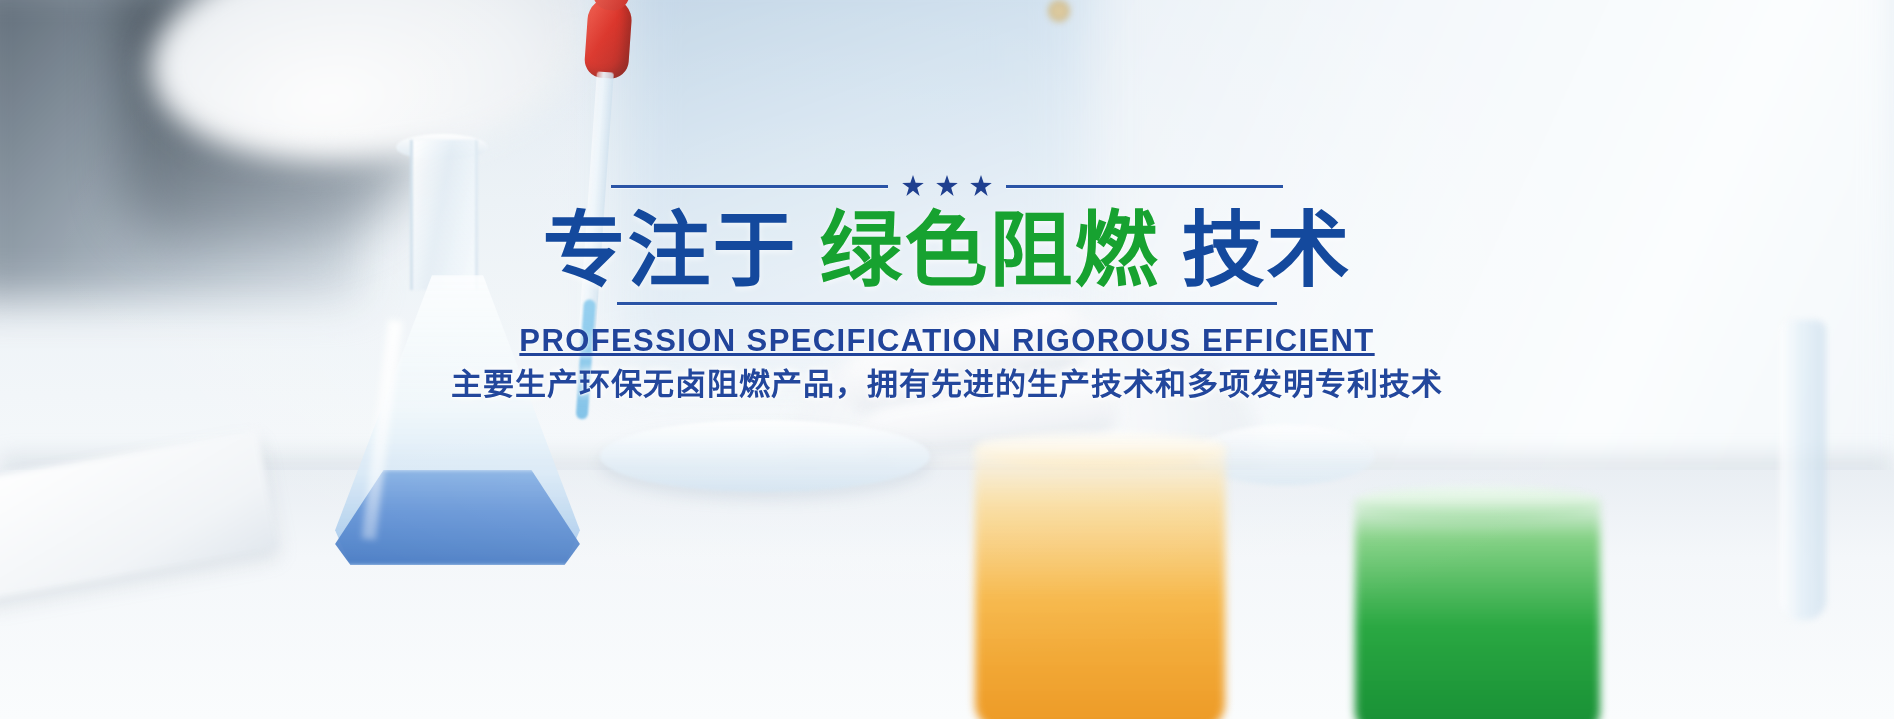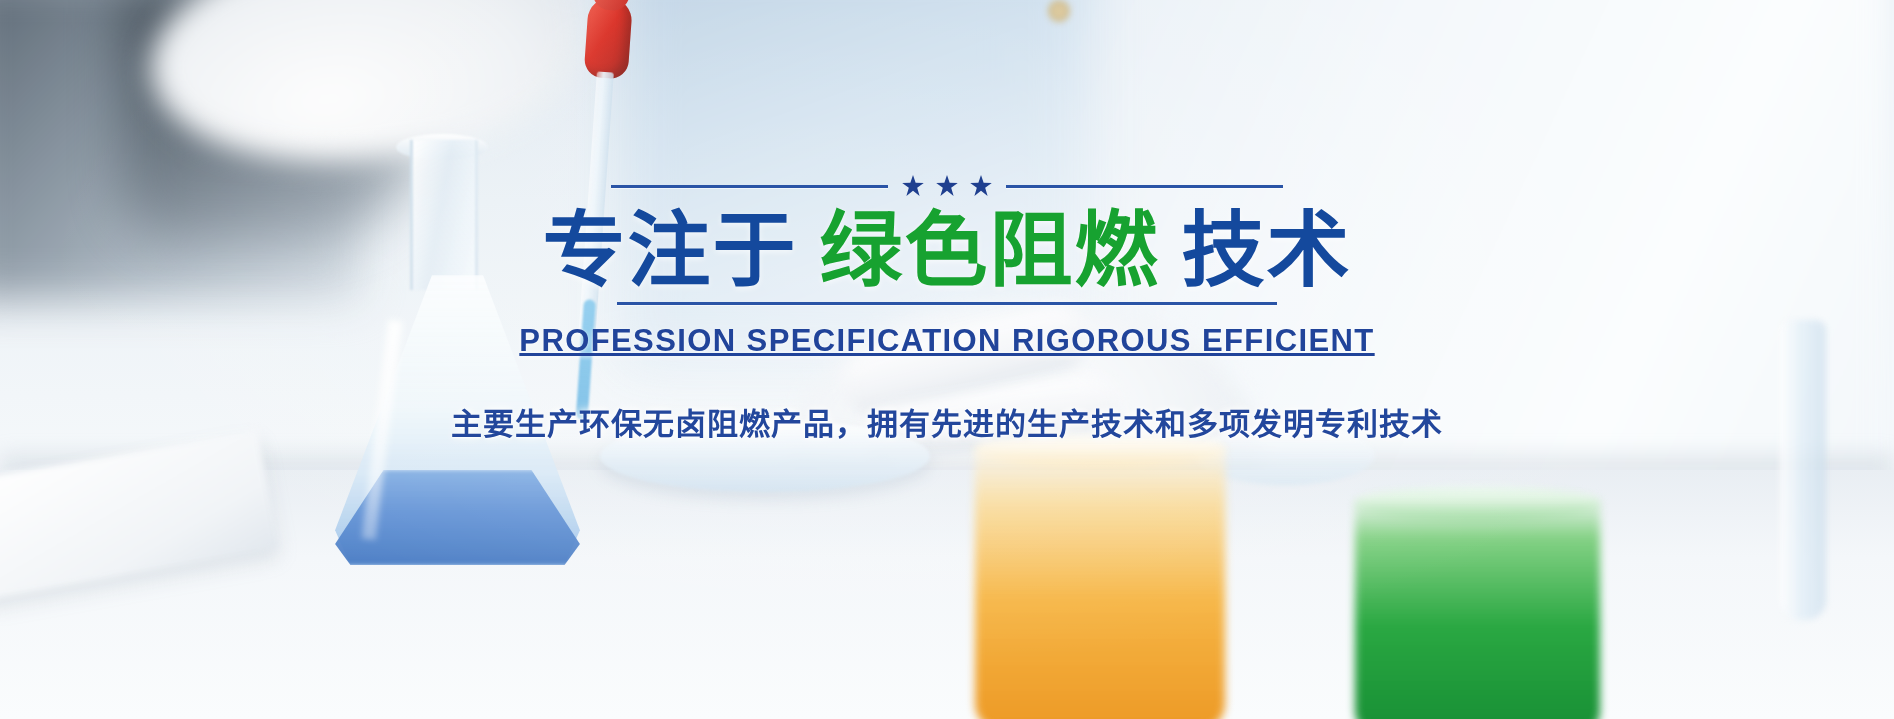--- a/index.html
+++ b/index.html
@@ -339,21 +339,20 @@
     font-size: 31px;
     font-weight: 700;
     letter-spacing: 1.4px;
     color: #21449a;
     white-space: nowrap;
     text-shadow: 0 1px 4px rgba(255,255,255,.7);
     text-decoration: underline;
   }
 
   .subtitle-cn {
-    margin-top: 40px;
     font-size: 31px;
     font-weight: 700;
     letter-spacing: 1px;
     color: #23479c;
     white-space: nowrap;
     text-shadow:
       0 0 6px rgba(255,255,255,.95),
       0 0 12px rgba(255,255,255,.8),
       0 1px 2px rgba(255,255,255,.9);
   }

